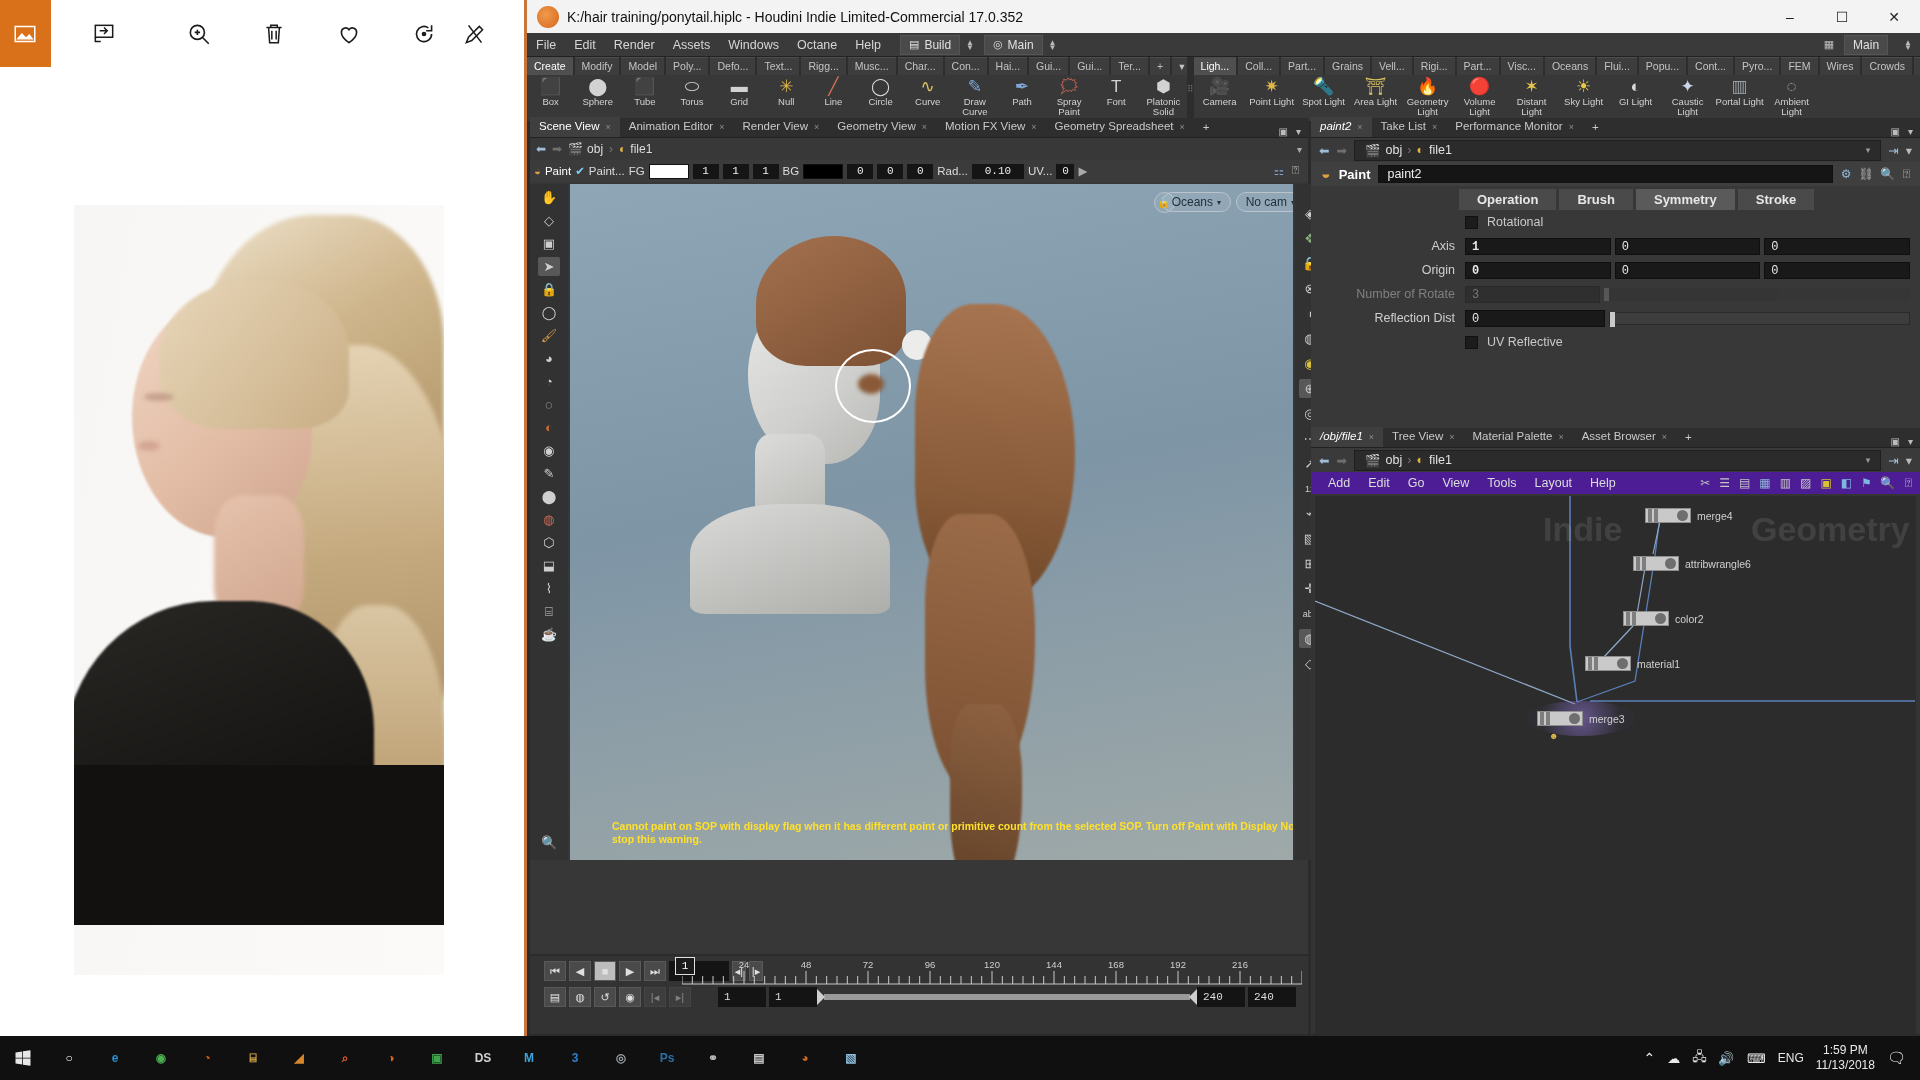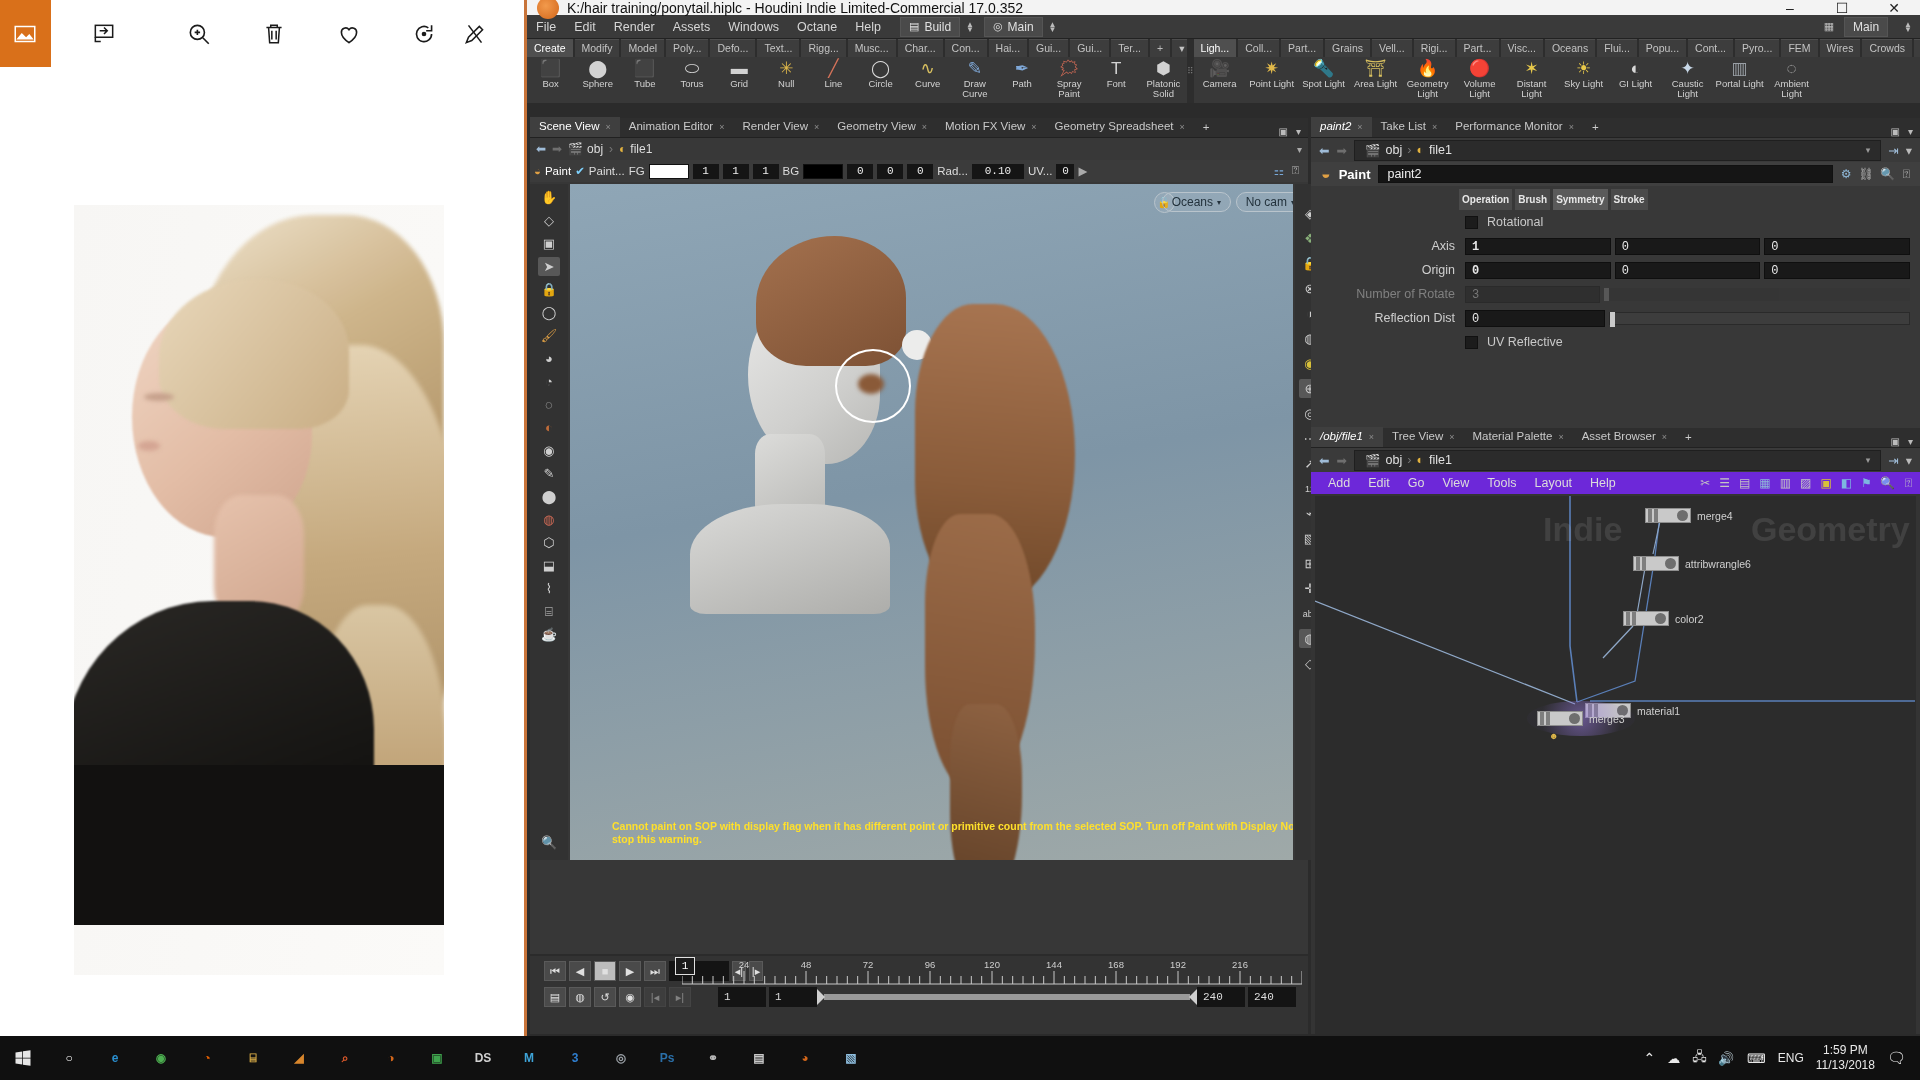--- a/index.html
+++ b/index.html
@@ -22,21 +22,21 @@
     background:#ffffff; overflow:hidden; }
   #ph-photo{ position:absolute; left:74px; top:105px; width:370px; height:770px;
     background:#fbfbfb; overflow:hidden; }
 
   
   .hairmass{ position:absolute; border-radius:50%; filter:blur(1px); }
 
   
   #houdini{ position:absolute; left:524px; top:0; width:1396px; height:1036px;
     background:#2b2b2b; border-left:3px solid #c8743a;}
-  #h-titlebar{ height:15px; background:#f3f3f3; display:flex; align-items:center; }
+  #h-titlebar{ height:33px; background:#f3f3f3; display:flex; align-items:center; }
   #h-titlebar .hicon{ width:22px;height:22px;margin:0 8px 0 10px;border-radius:50%;
     background:radial-gradient(circle at 40% 40%,#f29a4c,#d2661a); }
   #h-title{ font-size:14px; color:#111; flex:1; }
   .winbtn{ width:52px;height:33px;display:flex;align-items:center;justify-content:center;
     color:#222;font-size:14px; }
 
   #h-menubar{ height:24px; background:#3a3a3a; display:flex; align-items:center;
     border-bottom:1px solid #222; font-size:12.5px; color:#d6d6d6; }
   #h-menubar .mi{ padding:0 9px; line-height:24px; }
   .desk-box{ display:flex;align-items:center;gap:5px;margin-left:10px;padding:0 8px;
@@ -104,30 +104,30 @@
   #param-path{ height:24px;background:#3a3a3a;display:flex;align-items:center;gap:7px;padding:0 8px;
     color:#e2e2e2;font-size:12.5px;}
   #param-head{ height:24px;display:flex;align-items:center;gap:8px;padding:0 10px;background:#3f3f3f;}
   .pr-row{ display:flex; align-items:center; height:24px; padding:0 6px; }
   .pr-label{ width:148px; text-align:right; padding-right:10px; color:#cfcfcf; font-size:12.5px; }
   .pr-label.dim{ color:#808080; }
   .pr-input{ flex:1; background:#191919; height:17px; color:#e8e8e8; font-size:12px;
     line-height:17px; padding-left:6px; font-family:"Liberation Mono",monospace;
     border:1px solid #0f0f0f; margin-right:4px;}
   .pr-input.dim{ background:#2f2f2f;color:#777;border-color:#2a2a2a; }
-  .ptab2{ font-size:10px;font-weight:bold;color:#e7e7e7;padding:0 3px;line-height:21px;
+  .ptab2{ font-size:13px;font-weight:bold;color:#e7e7e7;padding:0 18px;line-height:21px;
     background:#4a4a4a;margin-right:3px; }
   .ptab2.active{ background:#5a5a5a; }
   .chk{ width:13px;height:13px;background:#1c1c1c;border:1px solid #111;display:inline-block;
     position:relative;}
   .chk.on:after{ content:"✔"; position:absolute; left:0px; top:-3px; color:#fff; font-size:13px;}
 
   
   #net-pane{ position:absolute;left:0;top:310px;width:609px;height:606px;background:#343434;}
-  #net-menubar{ height:22px;background:#6d28d9;display:flex;align-items:center;gap:11px;
+  #net-menubar{ height:22px;background:#4c1d95;display:flex;align-items:center;gap:11px;
     padding-left:8px;color:#dcdcdc;font-size:12.5px;}
   #net-menubar .nm{ padding:0 9px; }
   #net-canvas{ position:absolute;left:4px;top:68px;width:601px;height:538px;background:#2c2c2c;
     overflow:hidden;}
   .node{ position:absolute; display:flex; align-items:center; }
   .node-body{ width:46px;height:15px;background:#c9c9c9;border:1px solid #8e8e8e;
     display:flex;align-items:center; }
   .node-stripe{ width:4px;height:100%;background:#7e7e7e;margin-left:2px; }
   .node-label{ margin-left:6px;font-size:10.5px;color:#d0d0d0;white-space:nowrap; }
   .wm{ position:absolute; color:rgba(255,255,255,.10); font-size:34px; font-weight:bold;
@@ -830,21 +830,21 @@
             </div>
             <div class="node" style="left: 308px; top: 115px;">
               <div class="node-body">
                 <span class="node-stripe"></span>
                 <span class="node-stripe"></span>
                 <span style="flex:1"></span>
                 <span style="width:11px;height:11px;border-radius:50%;background:#6e6e6e;margin-right:2px"></span>
               </div>
               <span class="node-label">color2</span>
             </div>
-            <div class="node" style="left: 270px; top: 160px; margin-top: 47px;">
+            <div class="node" style="left: 270px; top: 160px;">
               <div class="node-body">
                 <span class="node-stripe"></span>
                 <span class="node-stripe"></span>
                 <span style="flex:1"></span>
                 <span style="width:11px;height:11px;border-radius:50%;background:#6e6e6e;margin-right:2px"></span>
               </div>
               <span class="node-label">material1</span>
             </div>
             <div class="node" style="left: 212px; top: 205px; padding: 10px; border-radius: 50%; background: radial-gradient(circle, rgba(150, 120, 220, 0.55), rgba(90, 70, 160, 0.05) 70%);">
               <div class="node-body">

